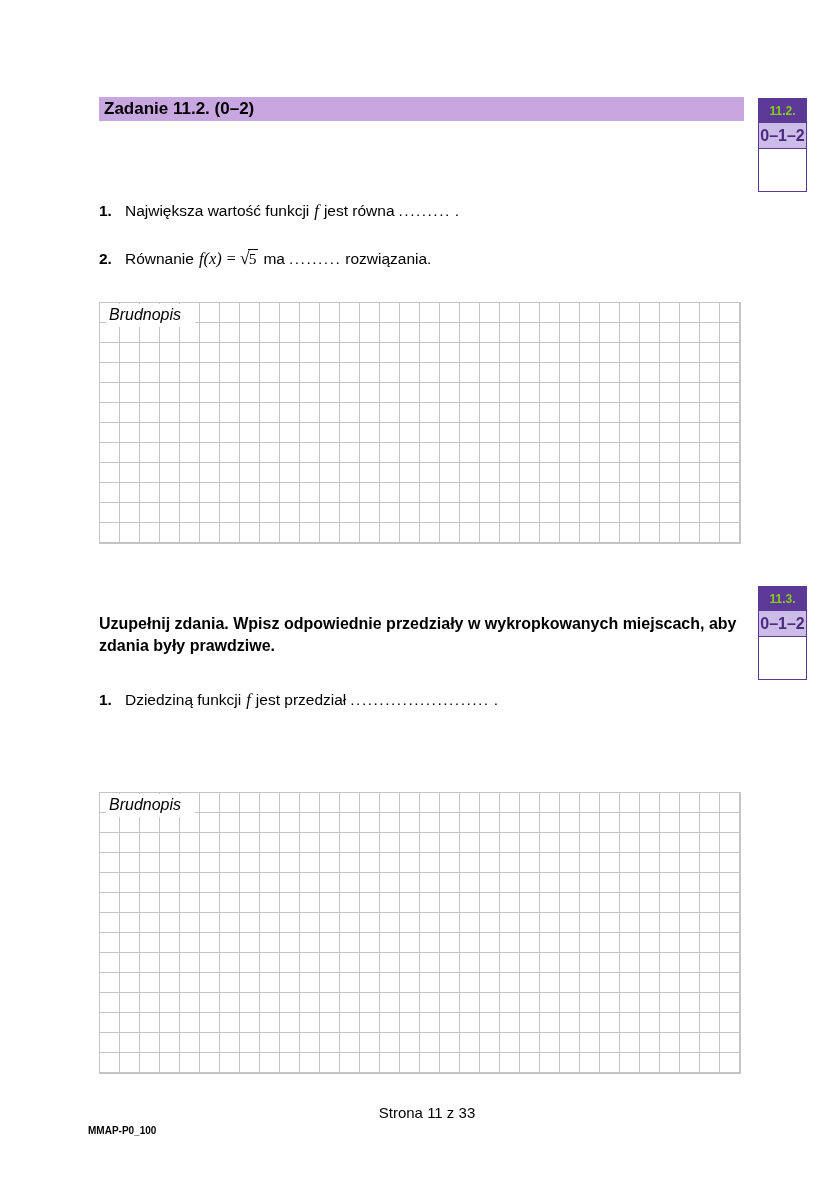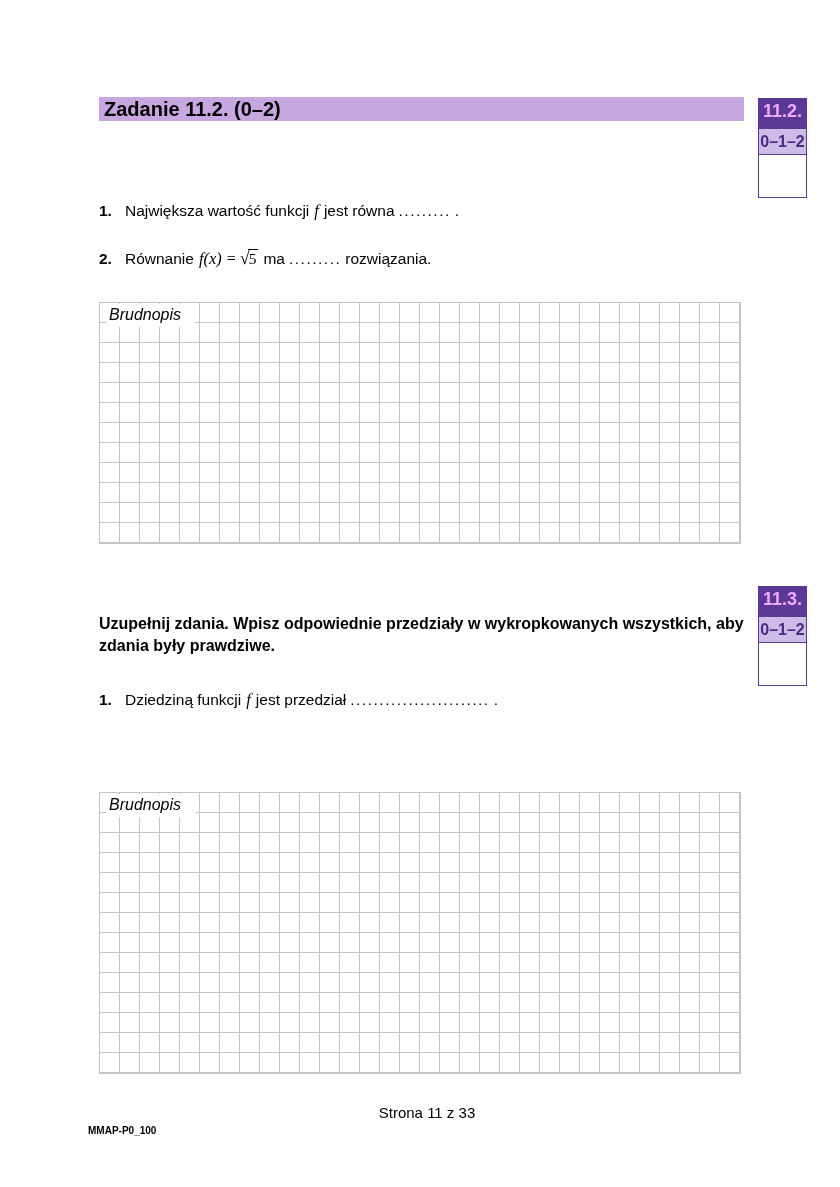--- a/index.html
+++ b/index.html
@@ -12,21 +12,21 @@
   }
   html,body{margin:0;padding:0;background:#ffffff;}
   .page{
     position:relative;width:840px;height:1187px;background:#ffffff;
     font-family:"Liberation Sans",sans-serif;color:var(--ink);
     overflow:hidden;border-right:1px solid #d9d9d9;
   }
   .task-header{
     position:absolute;left:99px;width:645px;height:24px;
     background:var(--accentLight);
-    font-size:20px;font-weight:bold;line-height:24px;
+    font-size:17px;font-weight:bold;line-height:24px;
     padding-left:5px;box-sizing:border-box;color:#000;
   }
   .instruction{
     position:absolute;left:99px;width:648px;
     font-size:16px;font-weight:bold;line-height:22px;color:#000;
   }
   .statement{
     position:absolute;left:99px;width:660px;
     font-size:15.5px;line-height:20px;white-space:nowrap;color:#000;
   }
@@ -56,22 +56,22 @@
   .scratch-label{
     position:absolute;top:1px;left:6px;background:#ffffff;
     font-style:italic;font-size:16px;padding:2px 14px 3px 3px;color:#000;text-align:center;
   }
   .score-box{
     position:absolute;left:758px;width:47px;
     border:1px solid var(--accentDark);background:#fff;box-sizing:content-box;
   }
   .score-cell{text-align:center;font-weight:bold;}
   .score-id{
-    height:30px;line-height:24px;background:var(--accentDark);
-    color:#f0abfc;font-size:18px;
+    height:24px;line-height:24px;background:var(--accentDark);
+    color:#84cc16;font-size:12px;
   }
   .score-scale{
     height:25px;line-height:25px;background:var(--accentLighter);
     color:var(--scoreText);font-size:16px;
     border-bottom:1px solid var(--accentDark);
   }
   .score-empty{height:42px;background:#ffffff;}
   .footer-page{
     position:absolute;top:1104px;left:0;width:840px;text-align:center;
     font-size:15px;color:#000;margin-left:7px;
@@ -101,21 +101,21 @@
     <div class="scratch-label">Brudnopis</div>
   </div>
 
   <div class="score-box" style="top:98px">
     <div class="score-cell score-id">11.2.</div>
     <div class="score-cell score-scale">0–1–2</div>
     <div class="score-cell score-empty"></div>
   </div>
 
 
-  <div class="instruction" style="top:613px">Uzupełnij zdania. Wpisz odpowiednie przedziały w wykropkowanych wszystkich, aby zdania były prawdziwe.</div>
+  <div class="instruction" style="top:613px">Uzupełnij zdania. Wpisz odpowiednie przedziały w wykropkowanych miejscach, aby zdania były prawdziwe.</div>
 
   <div class="statement" style="top:690px">
     <span class="num">1.</span><span class="txt">Dziedziną funkcji</span><span class="math">f</span><span class="txt">jest przedział</span><span class="dots">........................</span><span class="txt">.</span>
   </div>
 
 
   <div class="scratch-grid" style="top: 792px; width: 640px; height: 280px;">
     <div class="scratch-label">Brudnopis</div>
   </div>
 

